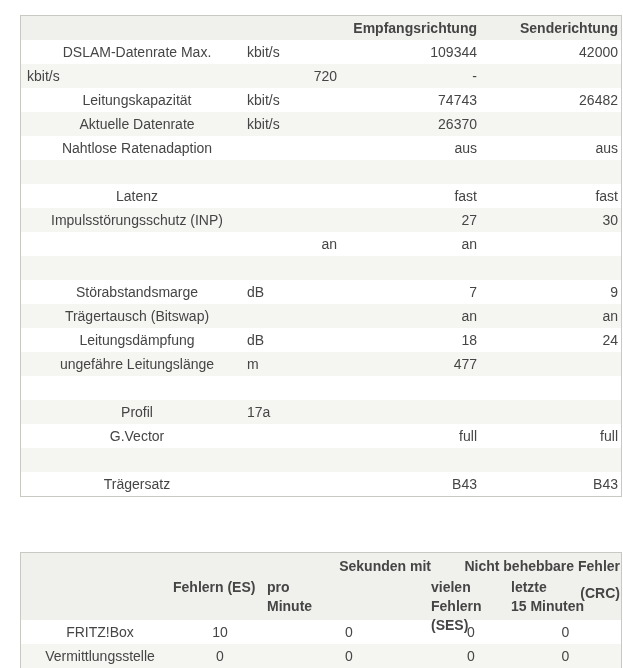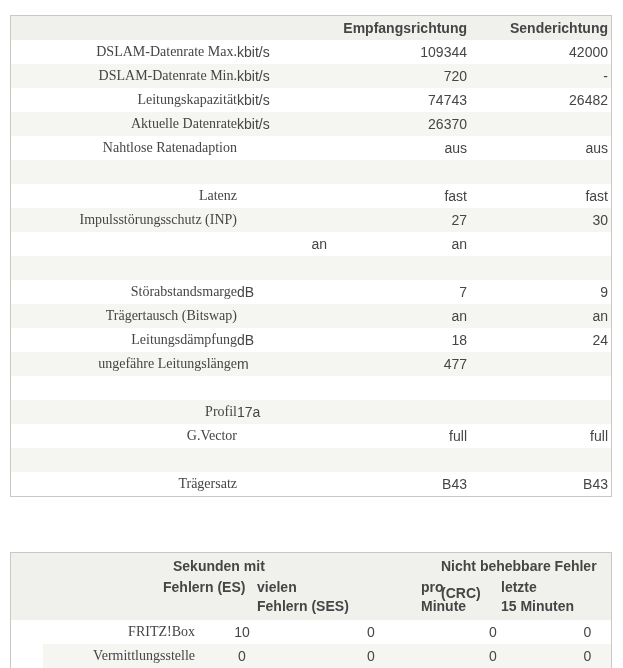--- a/index.html
+++ b/index.html
@@ -6,21 +6,21 @@
   html, body {
     width: 623px; height: 668px;
     background: #ffffff;
     overflow: hidden;
     font-family: "Liberation Sans", sans-serif;
     font-size: 14px;
     color: #454545;
   }
   .tbl {
     position: absolute;
-    left: 10px;
+    left: 20px;
     width: 602px;
     border: 1px solid #c9c9c4;
     background: #ffffff;
   }
   #dsl-table { top: 15px; }
   #error-table { top: 552px; }
 
   
   .t1-row {
     display: grid;
@@ -40,61 +40,58 @@
     background: #f0f0ed;
     font-weight: bold;
     height: 67px;
     padding: 0 3px 0 6px;
   }
   .t2-grouprow {
     display: grid;
     grid-template-columns: 146px 258px 189px;
     height: 25px;
     line-height: 27px;
-    text-align: left;
-    gap: 10px;
+    text-align: right;
   }
   .t2-subrow {
     display: grid;
     grid-template-columns: 146px 94px 164px 80px 109px;
     text-align: left;
     line-height: 19px;
   }
   .t2-row {
     display: grid;
     grid-template-columns: 146px 94px 164px 80px 109px;
     height: 24px;
     line-height: 24px;
     padding: 0 3px 0 6px;
     white-space: nowrap;
-    margin-left: 32px;
   }
   .t2-row .val { text-align: center; }
   .t2-row:nth-child(odd) { background: #f5f5f2; }
-  .t2-row .lbl, .t1-row .cell-label { text-align: right; font-family: Liberation Serif, serif; }
+  .t2-row .lbl, .t1-row .cell-label { text-align: center; }
 </style>
 </head>
 <body>
 
 <div class="tbl" id="dsl-table">
   <div class="t1-row hdr">
     <div class="cell-label"></div>
     <div class="cell-unit"></div>
     <div class="cell-rx">Empfangsrichtung</div>
     <div class="cell-tx">Senderichtung</div>
   </div>
 
   <div class="t1-row">
     <div class="cell-label">DSLAM-Datenrate Max.</div>
     <div class="cell-unit">kbit/s</div>
     <div class="cell-rx">109344</div>
     <div class="cell-tx">42000</div>
   </div>
   <div class="t1-row">
-    <div class="cell-label">DSLAM-Datenrate Min.</div>
     <div class="cell-unit">kbit/s</div>
     <div class="cell-rx">720</div>
     <div class="cell-tx">-</div>
   </div>
   <div class="t1-row">
     <div class="cell-label">Leitungskapazität</div>
     <div class="cell-unit">kbit/s</div>
     <div class="cell-rx">74743</div>
     <div class="cell-tx">26482</div>
   </div>
@@ -201,26 +198,26 @@
       <div>Sekunden mit</div>
       <div>Nicht behebbare Fehler (CRC)</div>
     </div>
     <div class="t2-subrow">
       <div></div>
       <div>
         <div>Fehlern (ES)</div>
         <div></div>
       </div>
       <div>
+        <div>pro</div>
+        <div>Minute</div>
+      </div>
+      <div>
         <div>vielen</div>
         <div>Fehlern (SES)</div>
-      </div>
-      <div>
-        <div>pro</div>
-        <div>Minute</div>
       </div>
       <div>
         <div>letzte</div>
         <div>15 Minuten</div>
       </div>
     </div>
   </div>
   <div class="t2-row">
     <div class="lbl">FRITZ!Box</div>
     <div class="val">10</div>

